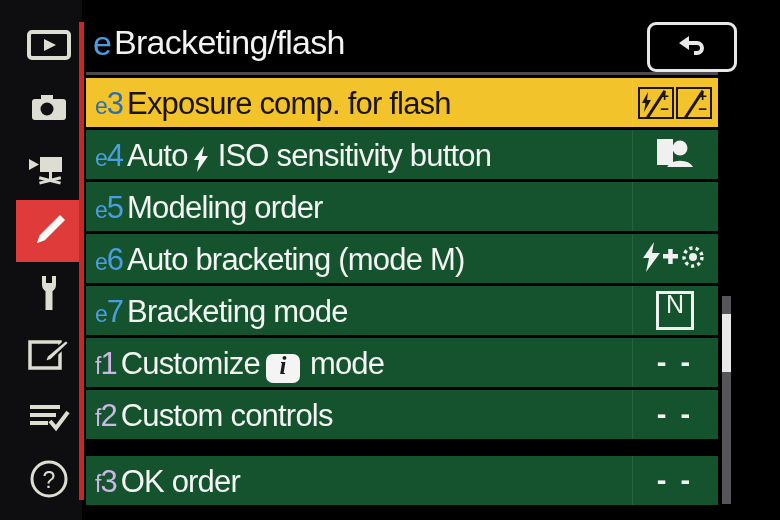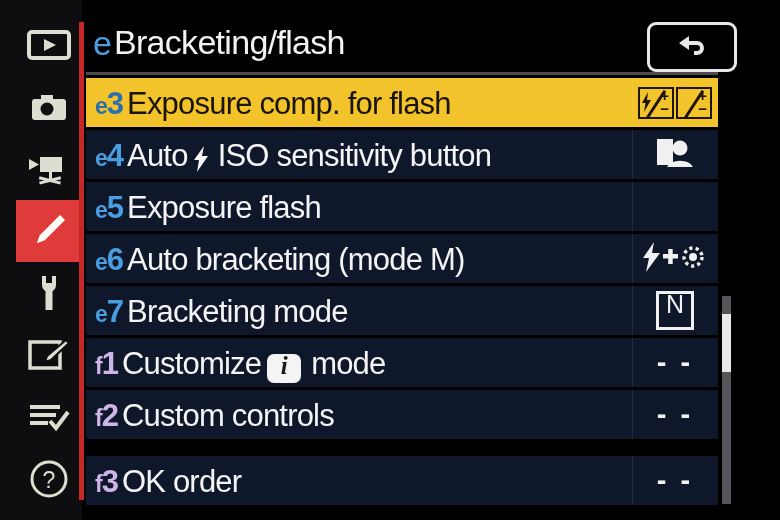--- a/index.html
+++ b/index.html
@@ -21,26 +21,26 @@
               font-weight:400;letter-spacing:-.5px;}
   #hdr-title{position:absolute;left:28px;top:5px;font-size:34px;color:#f2f2f2;
              font-weight:400;letter-spacing:-.7px;white-space:nowrap;}
   #back-btn{position:absolute;left:561px;top:4px;width:84px;height:44px;
             border:3px solid #e8e8e8;border-radius:9px;
             display:flex;align-items:center;justify-content:center;}
   #hdr-rule{position:absolute;left:86px;top:72px;width:632px;height:3px;background:#4b4b50;}
 
   
   #list{position:absolute;left:86px;top:78px;width:632px;height:420px;}
-  .row{position:absolute;left:0;width:632px;height:49px;background:#0f172a;
+  .row{position:absolute;left:0;width:632px;height:49px;background:#14532d;
        border-bottom:3px solid #000;}
   .row.sel{background:#f2c32a;border-bottom:3px solid #000;}
   .row .label{position:absolute;left:9px;top:4px;height:44px;
               display:flex;align-items:center;white-space:nowrap;}
-  .code{font-size:31px;font-weight:700;letter-spacing:-1px;display:inline-block;}
+  .code{font-size:31px;font-weight:400;letter-spacing:-1px;display:inline-block;}
   .code.e{color:#4a9ee0;}
   .code.f{color:#cdb5e8;}
   .code .pfx{font-size:23px;}
   .txt{font-size:31px;color:#f4f4f4;letter-spacing:-.8px;margin-left:4px;
        font-weight:400;}
   .row.sel .txt{color:#1a1405;}
   .row.sel .code.e{color:#2b6fae;}
 
   .vcell{position:absolute;left:546px;top:0;width:86px;height:49px;
          display:flex;align-items:center;justify-content:center;}
@@ -228,21 +228,21 @@
             <circle cx="27" cy="12" r="7.5" fill="#f0f0f0"></circle>
             <path d="M14 31 a14 10 0 0 1 26 0 z" fill="#f0f0f0"></path>
           </svg>
         </span>
       </div>
     </div>
 
     <div class="row" style="top:104px">
       <div class="label">
         <span class="code e"><span class="pfx">e</span><span>5</span></span>
-        <span class="txt">Exposure flash</span>
+        <span class="txt">Modeling order</span>
       </div>
       <div class="vdiv"></div>
     </div>
 
     <div class="row" style="top:156px">
       <div class="label">
         <span class="code e"><span class="pfx">e</span><span>6</span></span>
         <span class="txt">Auto bracketing (mode M)</span>
       </div>
       <div class="vdiv"></div>

